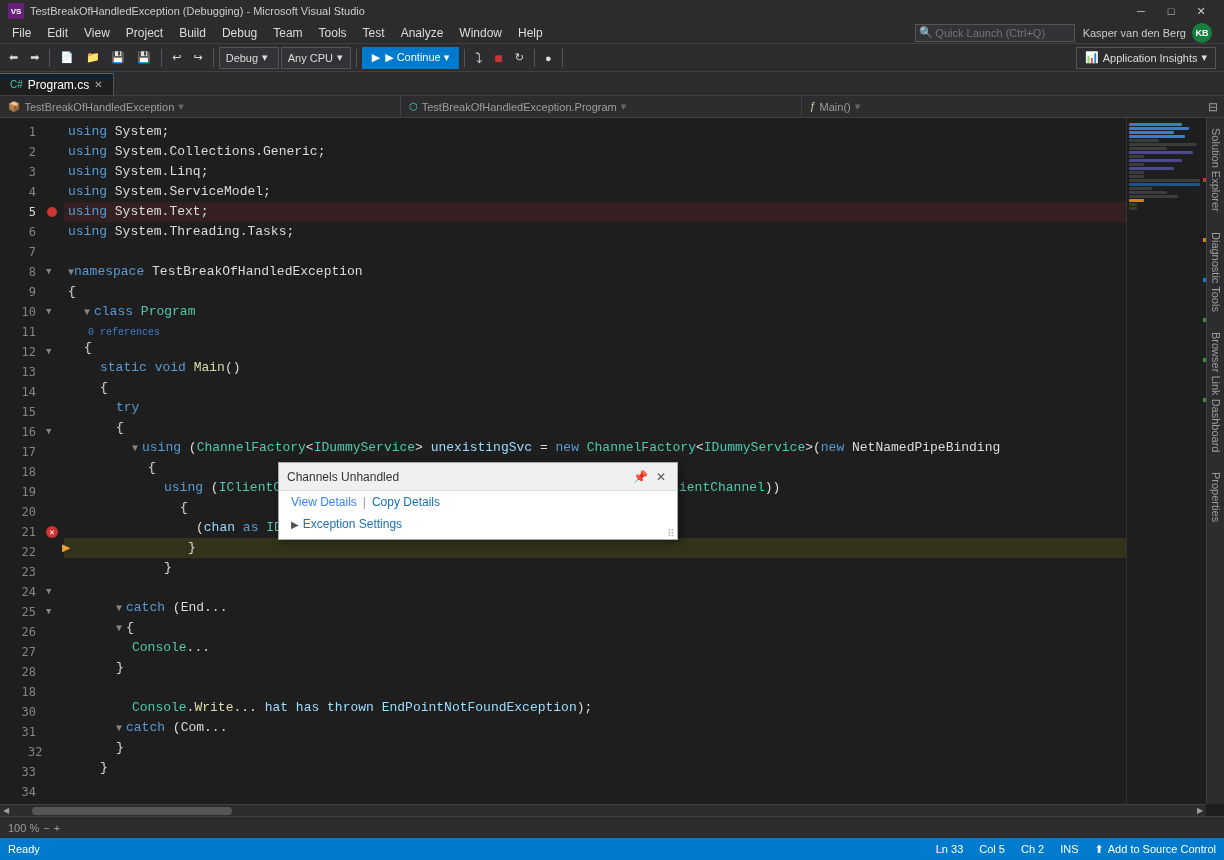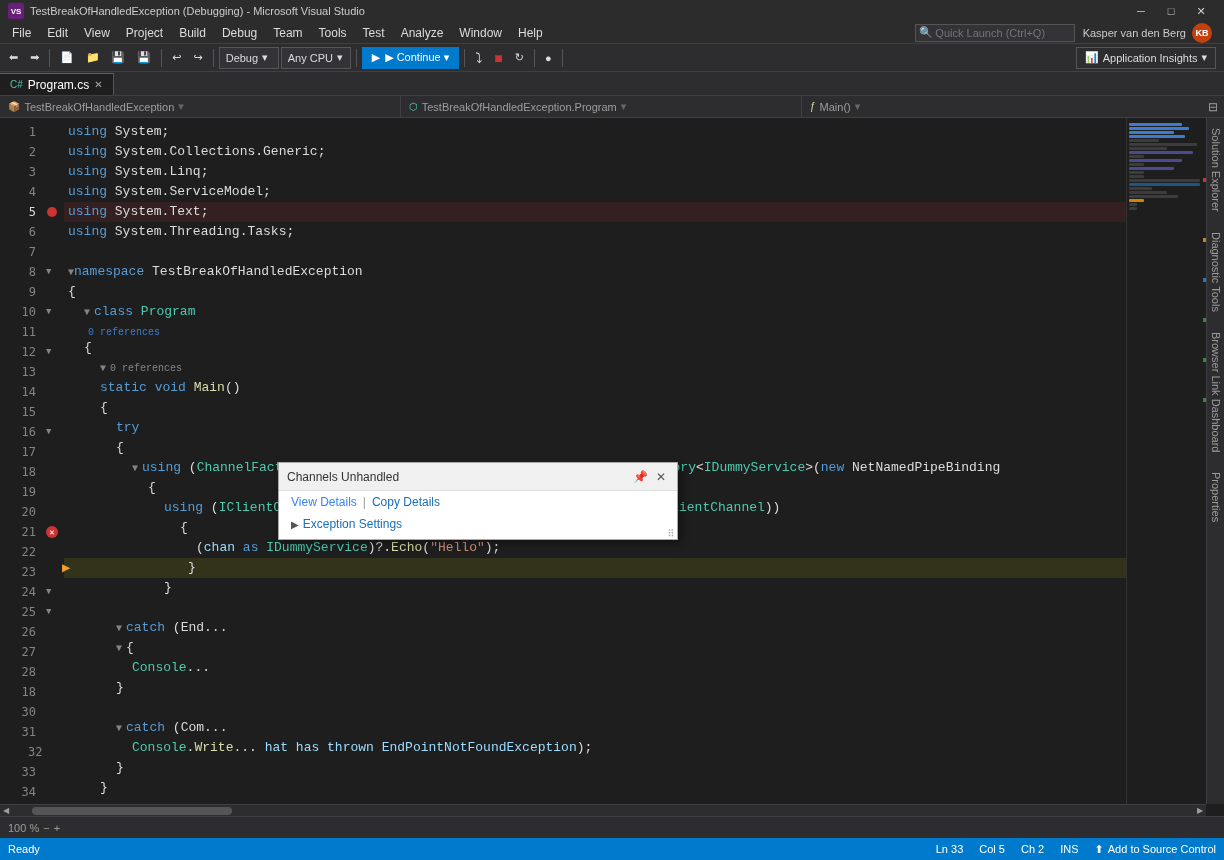--- a/index.html
+++ b/index.html
@@ -63,21 +63,21 @@
     <div class="menu-item">Help</div>
     <div style="flex:1;"></div>
 
     <div style="display:flex; align-items:center; background:#333337; border:1px solid #555; height:18px; width:160px; padding:0 4px; margin-right:8px;">
       <span style="color:#9d9d9d; font-size:11px;">🔍</span>
       <input type="text" placeholder="Quick Launch (Ctrl+Q)" style="background: transparent; border: none; outline: none; color: rgb(220, 220, 220); font-size: 11px; width: 130px; padding: 0px 2px;">
     </div>
 
     <div style="display:flex; align-items:center; gap:6px; padding-right:8px;">
       <span style="font-size:11px; color:#ccc;">Kasper van den Berg</span>
-      <div style="width:20px; height:20px; background:#c2410c; border-radius:50%; display:flex; align-items:center; justify-content:center; font-size:9px; color:white; font-weight:bold;">KB</div>
+      <div style="width:20px; height:20px; background:#15803d; border-radius:50%; display:flex; align-items:center; justify-content:center; font-size:9px; color:white; font-weight:bold;">KB</div>
     </div>
   </div>
 
   <div style="height:28px; background:#2d2d30; display:flex; align-items:center; padding:0 4px; border-bottom:1px solid #3f3f46; gap:2px;">
 
     <div class="toolbar-btn">⬅</div>
     <div class="toolbar-btn">➡</div>
     <div class="toolbar-separator"></div>
     <div class="toolbar-btn">📄</div>
     <div class="toolbar-btn">📁</div>
@@ -247,21 +247,20 @@
             <div class="code-line" style="height:20px; white-space:nowrap;"><span style="padding-left:4px;"><span class="kw" style="color:#569cd6;">using</span> System.Linq;</span></div>
             <div class="code-line" style="height:20px; white-space:nowrap;"><span style="padding-left:4px;"><span class="kw" style="color:#569cd6;">using</span> System.ServiceModel;</span></div>
             <div class="code-line" style="height:20px; white-space:nowrap; background:#cc333320;"><span style="padding-left:4px;"><span class="kw" style="color:#569cd6;">using</span> System.Text;</span></div>
             <div class="code-line" style="height:20px; white-space:nowrap;"><span style="padding-left:4px;"><span class="kw" style="color:#569cd6;">using</span> System.Threading.Tasks;</span></div>
             <div class="code-line" style="height:20px; white-space:nowrap;"><span style="padding-left:4px;"></span></div>
             <div class="code-line" style="height:20px; white-space:nowrap;"><span style="padding-left:4px;"><span style="color:#858585; font-size:10px; cursor:pointer;">▼</span><span class="kw" style="color:#569cd6;">namespace</span> TestBreakOfHandledException</span></div>
             <div class="code-line" style="height:20px; white-space:nowrap;"><span style="padding-left:4px;">{</span></div>
             <div class="code-line" style="height:20px; white-space:nowrap;"><span style="padding-left:20px; color:#858585; font-size:10px; cursor:pointer;">▼</span><span style="padding-left:4px;"><span class="kw" style="color:#569cd6;">class</span> <span style="color:#4ec9b0;">Program</span></span></div>
             <div style="height:16px; white-space:nowrap; padding-left:24px;"><span style="color:#3c7bcd; font-size:10px; cursor:pointer;">0 references</span></div>
             <div class="code-line" style="height:20px; white-space:nowrap;"><span style="padding-left:20px;">{</span></div>
-            <div class="code-line" style="height:20px; white-space:nowrap; padding-left:36px;"><span style="color:#858585; font-size:10px; cursor:pointer;">▼</span><span style="color:#858585; font-size:10px; padding-left:4px; cursor:pointer;">0 references</span></div>
             <div class="code-line" style="height:20px; white-space:nowrap; padding-left:36px;"><span class="kw" style="color:#569cd6;">static</span> <span class="kw" style="color:#569cd6;">void</span> <span style="color:#dcdcaa;">Main</span>()</div>
             <div class="code-line" style="height:20px; white-space:nowrap; padding-left:36px;">{</div>
             <div class="code-line" style="height:20px; white-space:nowrap; padding-left:52px;"><span class="kw" style="color:#569cd6;">try</span></div>
             <div class="code-line" style="height:20px; white-space:nowrap; padding-left:52px;">{</div>
             <div class="code-line" style="height:20px; white-space:nowrap; padding-left:68px; color:#858585; font-size:10px;"><span style="color:#858585; font-size:10px; cursor:pointer;">▼</span><span style="padding-left:4px;"><span class="kw" style="color:#569cd6; font-size:13px;">using</span><span style="color:#dcdcdc; font-size:13px;"> (<span style="color:#4ec9b0;">ChannelFactory</span>&lt;<span style="color:#4ec9b0;">IDummyService</span>&gt; <span style="color:#9cdcfe;">unexistingSvc</span> = <span style="color:#569cd6;">new</span> <span style="color:#4ec9b0;">ChannelFactory</span>&lt;<span style="color:#4ec9b0;">IDummyService</span>&gt;(<span style="color:#569cd6;">new</span> NetNamedPipeBinding</span></span></div>
             <div class="code-line" style="height:20px; white-space:nowrap; padding-left:84px;">{</div>
             <div class="code-line" style="height:20px; white-space:nowrap; padding-left:100px;"><span class="kw" style="color:#569cd6;">using</span> (<span style="color:#4ec9b0;">IClientChannel</span> <span style="color:#9cdcfe;">chan</span> = (<span style="color:#9cdcfe;">unexistingSvc</span>.<span style="color:#dcdcaa;">CreateChannel</span>() <span class="kw" style="color:#569cd6;">as</span> <span style="color:#4ec9b0;">IClientChannel</span>))</div>
             <div class="code-line" style="height:20px; white-space:nowrap; padding-left:116px;">{</div>
             <div class="code-line" style="height:20px; white-space:nowrap; padding-left:132px;">(<span style="color:#9cdcfe;">chan</span> <span class="kw" style="color:#569cd6;">as</span> <span style="color:#4ec9b0;">IDummyService</span>)?.<span style="color:#dcdcaa;">Echo</span>(<span style="color:#ce9178;">"Hello"</span>);</div>
 
@@ -269,22 +268,22 @@
               <span style="position:absolute; left:-2px; color:#f0a030; font-size:14px;">▶</span>
               <span style="padding-left:8px;">}</span>
             </div>
             <div class="code-line" style="height:20px; white-space:nowrap; padding-left:100px;">}</div>
             <div class="code-line" style="height:20px; white-space:nowrap; padding-left:52px;"></div>
             <div class="code-line" style="height:20px; white-space:nowrap; padding-left:52px; color:#858585; font-size:10px; cursor:pointer;"><span style="color:#858585; font-size:10px; cursor:pointer;">▼</span><span style="font-size:13px; color:#dcdcdc; padding-left:4px;"><span class="kw" style="color:#569cd6;">catch</span> (End...</span></div>
             <div class="code-line" style="height:20px; white-space:nowrap; padding-left:52px; color:#858585; font-size:10px; cursor:pointer;"><span style="color:#858585; font-size:10px; cursor:pointer;">▼</span><span style="font-size:13px; color:#dcdcdc; padding-left:4px;">{</span></div>
             <div class="code-line" style="height:20px; white-space:nowrap; padding-left:68px;"><span style="color:#4ec9b0;">Console</span>...</div>
             <div class="code-line" style="height:20px; white-space:nowrap; padding-left:52px;">}</div>
             <div class="code-line" style="height:20px; white-space:nowrap; padding-left:52px;"></div>
+            <div class="code-line" style="height:20px; white-space:nowrap; padding-left:68px;"><span style="color:#4ec9b0;">Console</span>.<span style="color:#dcdcaa;">Write</span>... <span style="color:#9cdcfe;">hat has thrown EndPointNotFoundException</span>);</div>
             <div class="code-line" style="height:20px; white-space:nowrap; padding-left:52px; color:#858585; font-size:10px; cursor:pointer;"><span style="color:#858585; font-size:10px; cursor:pointer;">▼</span><span style="font-size:13px; color:#dcdcdc; padding-left:4px;"><span class="kw" style="color:#569cd6;">catch</span> (Com...</span></div>
-            <div class="code-line" style="height:20px; white-space:nowrap; padding-left:68px;"><span style="color:#4ec9b0;">Console</span>.<span style="color:#dcdcaa;">Write</span>... <span style="color:#9cdcfe;">hat has thrown EndPointNotFoundException</span>);</div>
             <div class="code-line" style="height:20px; white-space:nowrap; padding-left:52px;">}</div>
             <div class="code-line" style="height:20px; white-space:nowrap; padding-left:36px;">}</div>
             <div class="code-line" style="height:20px; white-space:nowrap; padding-left:20px;"></div>
 
           </div>
         </div>
       </div>
 
       <div style="width:80px; background:#1e1e1e; border-left:1px solid #333; overflow:hidden; position:relative;">
 

